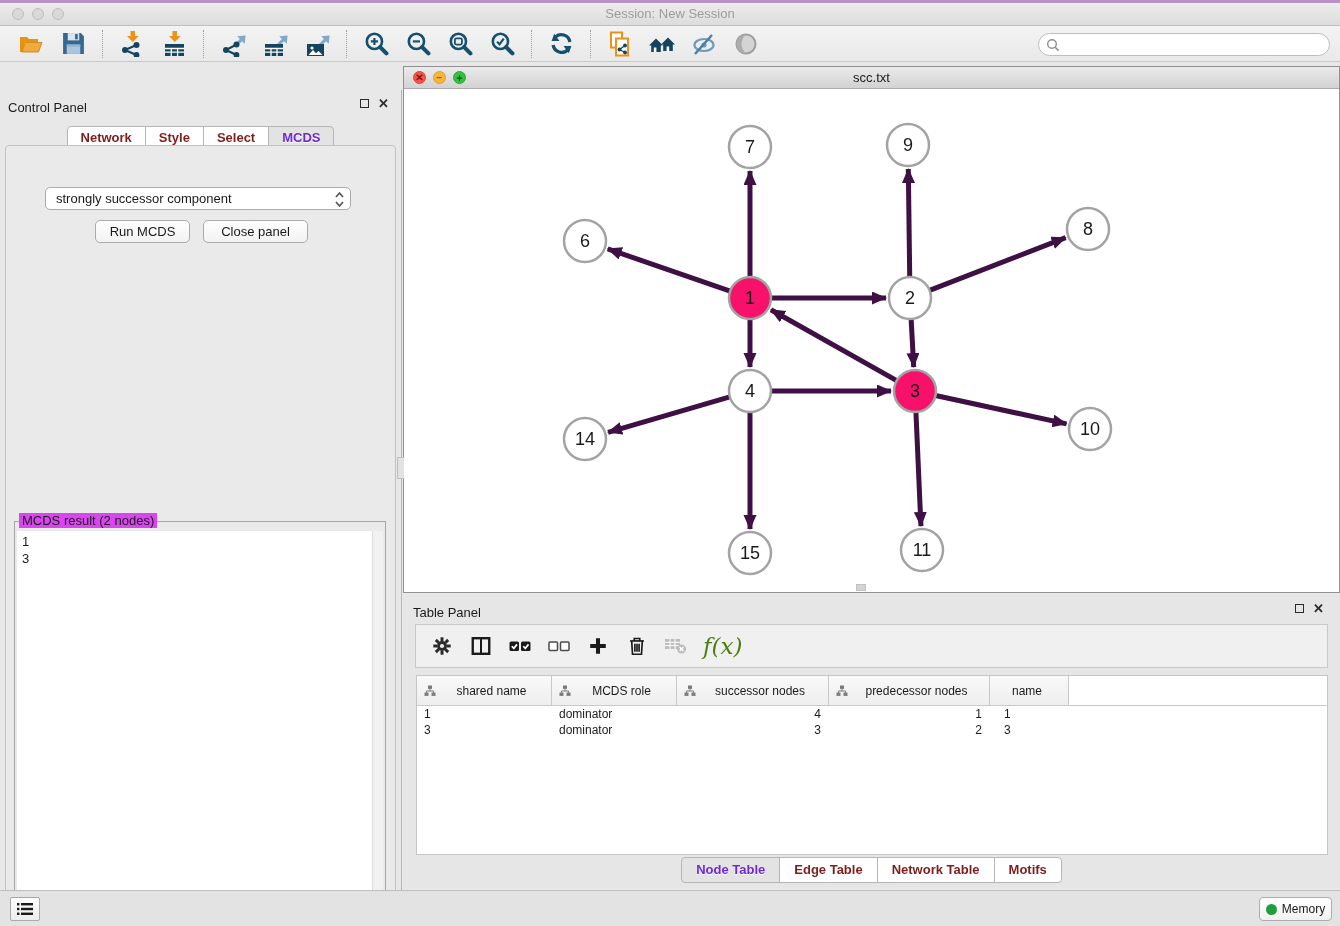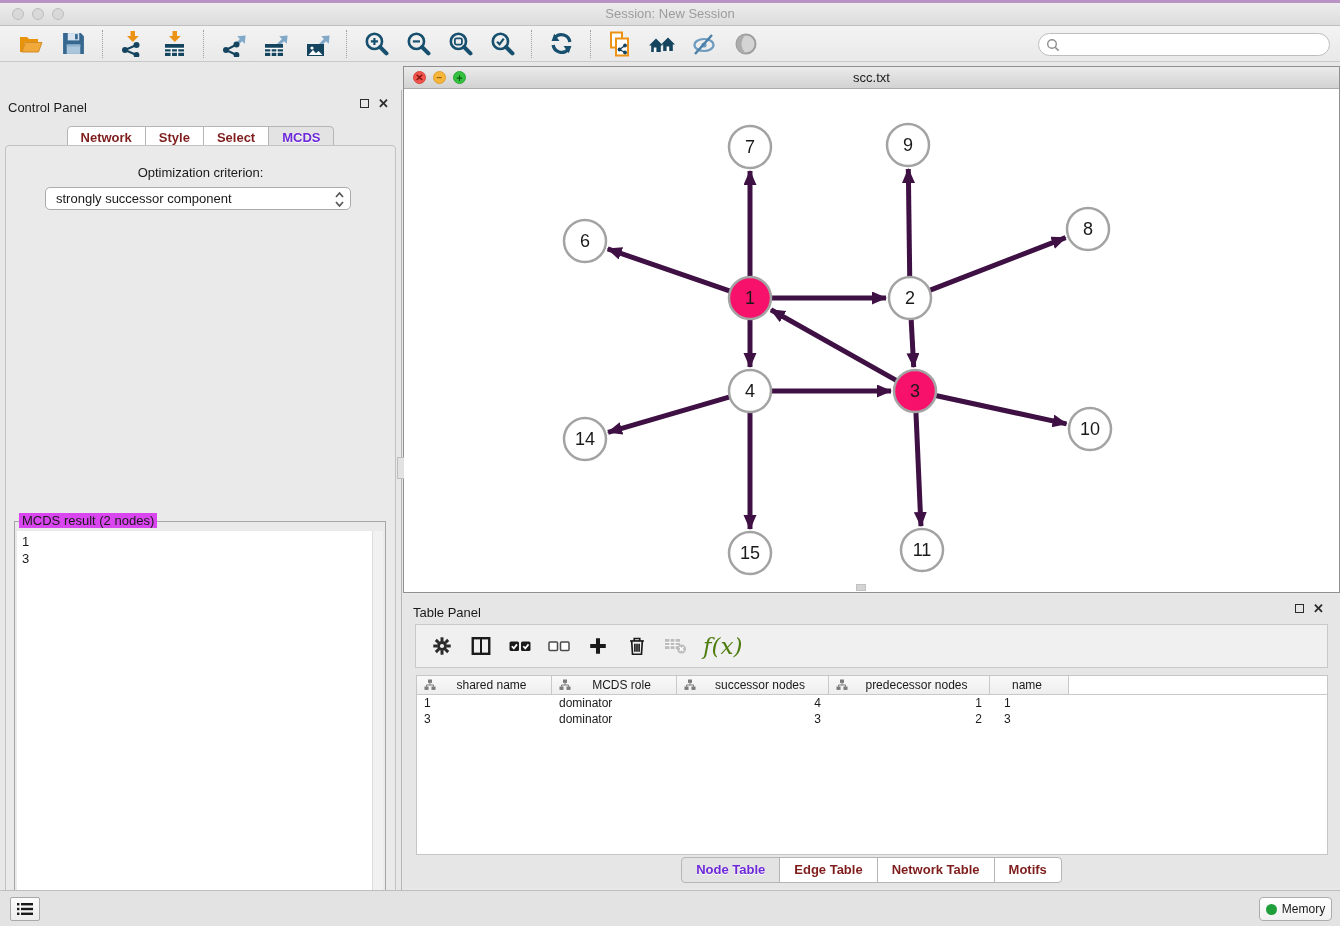--- a/index.html
+++ b/index.html
@@ -86,21 +86,21 @@
 
   
   .table-panel { position:absolute; left:403px; top:595px; width:937px; height:293px; background:#E6E6E6; }
   .tp-toolbar { position:absolute; left:12px; right:12px; top:29px; height:44px;
     background:#F0F0F0; border:1px solid #C9C9C9; display:flex; align-items:center; padding-left:14px; }
   .tp-ic { width:24px; height:24px; margin-right:15px; display:flex; align-items:center; justify-content:center; }
   .fx-label { font-family:"DejaVu Serif", serif; font-style:italic; font-size:23px; color:#4d7c0f; }
 
   .tp-table { position:absolute; left:13px; right:12px; top:80px; bottom:33px;
     background:#fff; border:1px solid #C6C6C6; }
-  .thead { display:flex; height:19px; }
+  .thead { display:flex; height:30px; }
   .th { background:linear-gradient(#F9F9F9,#EEEEEE); border-right:1px solid #C9C9C9;
     border-bottom:1px solid #C9C9C9; font-size:12px; display:flex; align-items:center; }
   .th .org { margin:0 0 0 7px; }
   .th .thl { flex:1; text-align:center; padding-right:4px; }
   .th.filler { flex:1; background:#fff; border-right:none; }
   .trow { display:flex; height:16px; font-size:12px; }
   .td { display:flex; align-items:center; }
   .td.al { justify-content:flex-start; padding-left:7px; }
   .td.ar { justify-content:flex-end; padding-right:8px; }
   .td.name-col { padding-left:14px; }
@@ -283,29 +283,32 @@
       <span class="close-ic">✕</span>
     </span>
   </div>
   <div class="cp-tabs">
     <span class="tab">Network</span>
     <span class="tab">Style</span>
     <span class="tab">Select</span>
     <span class="tab selected">MCDS</span>
   </div>
   <div class="cp-body">
-    <div class="opt-label">Optimization criterion:</div>
     <div class="combo">
       <span>strongly successor component</span>
       <span class="stepper">
         <svg width="13" height="19" viewBox="0 0 13 19">
             <path d="M3 7l3.5-4L10 7" fill="none" stroke="#555" stroke-width="1.7"></path>
             <path d="M3 12l3.5 4 3.5-4" fill="none" stroke="#555" stroke-width="1.7"></path>
           </svg>
       </span>
+    </div>
+    <div class="btnrow">
+      <div class="pushbtn btn-run">Run MCDS</div>
+      <div class="pushbtn btn-close">Close panel</div>
     </div>
     <div class="result-box">
       <span class="legend">MCDS result (2 nodes)</span>
       <div class="result-inner">
         <div class="result-text">
           <div>1</div>
           <div>3</div>
         </div>
         <div class="result-scroll"></div>
       </div>

